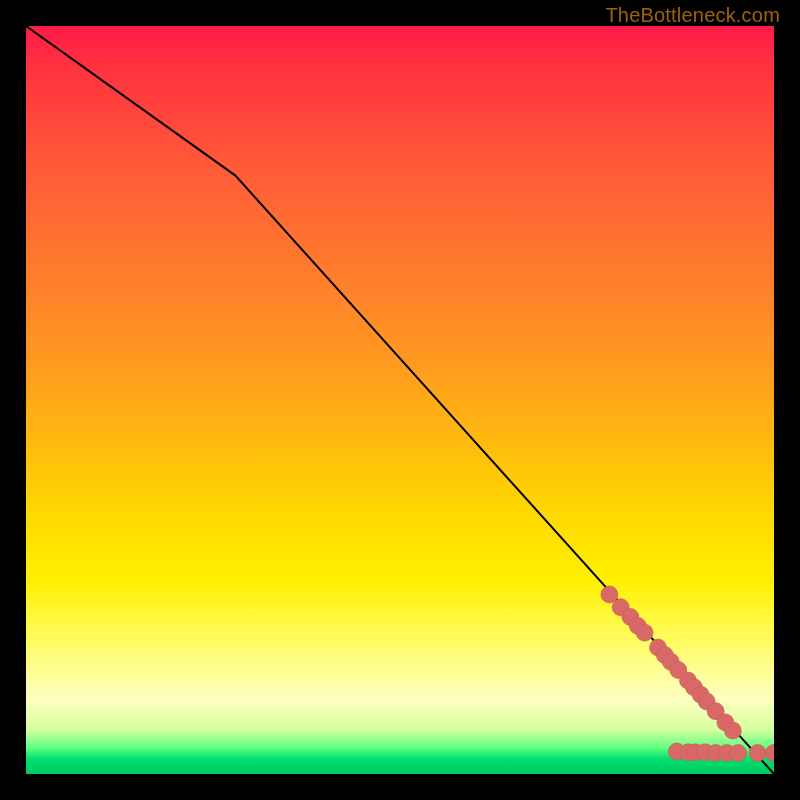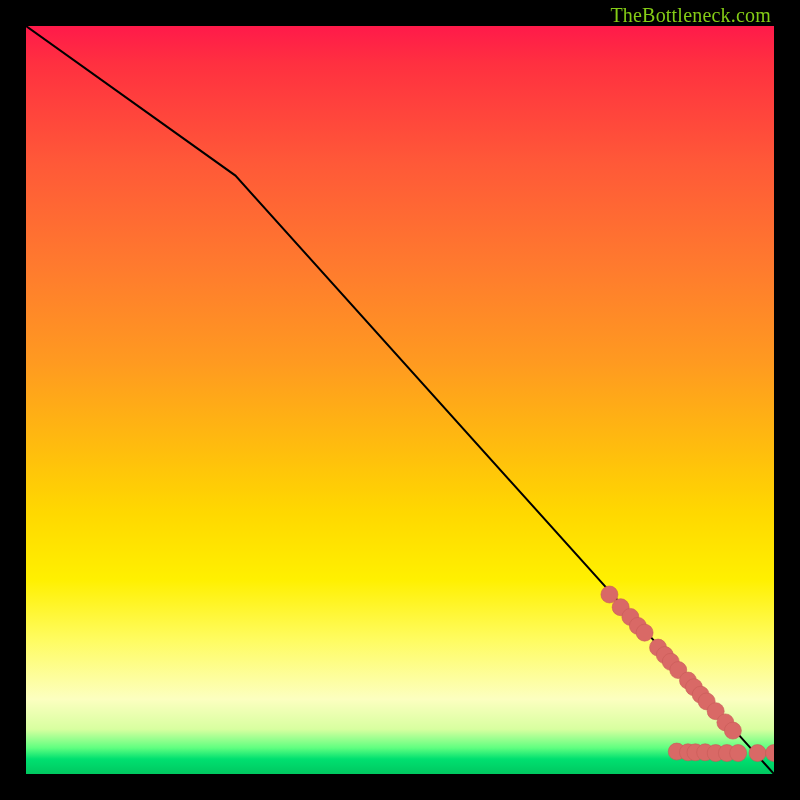--- a/index.html
+++ b/index.html
@@ -44,24 +44,24 @@
       #fcffc0 90%,
       #d8ffa0 94%,
       #60ff80 96.5%,
       #00e070 98%,
       #00c860 100%
     );
   }
   .attribution {
     position: absolute;
     top: 4px;
-    right: 29px;
-    color: #84cc16;
+    right: 20px;
+    color: #a16207;
     font-size: 20px;
-    font-family: Liberation Serif, serif;
+    font-family: Liberation Sans, sans-serif;
     letter-spacing: 0.2px;
   }
   svg.overlay {
     position: absolute;
     top: 0;
     left: 0;
     width: 100%;
     height: 100%;
   }
   .curve {

